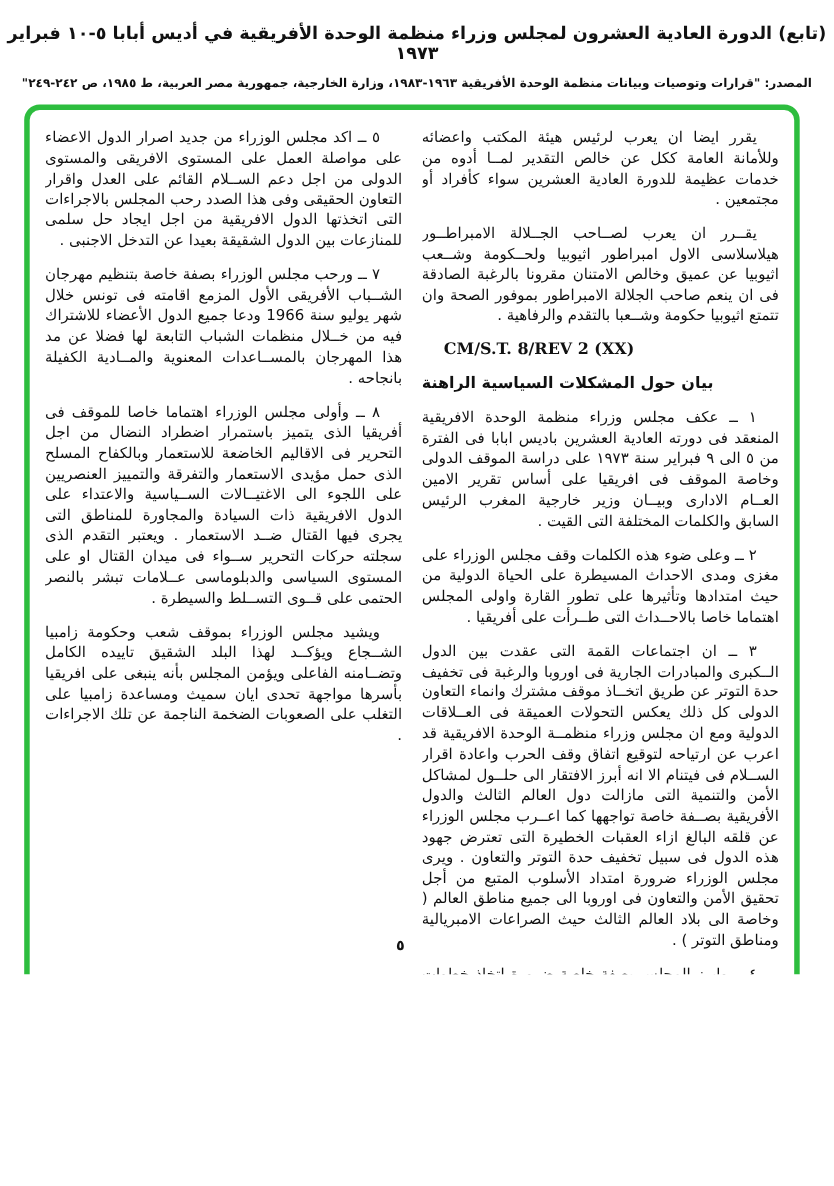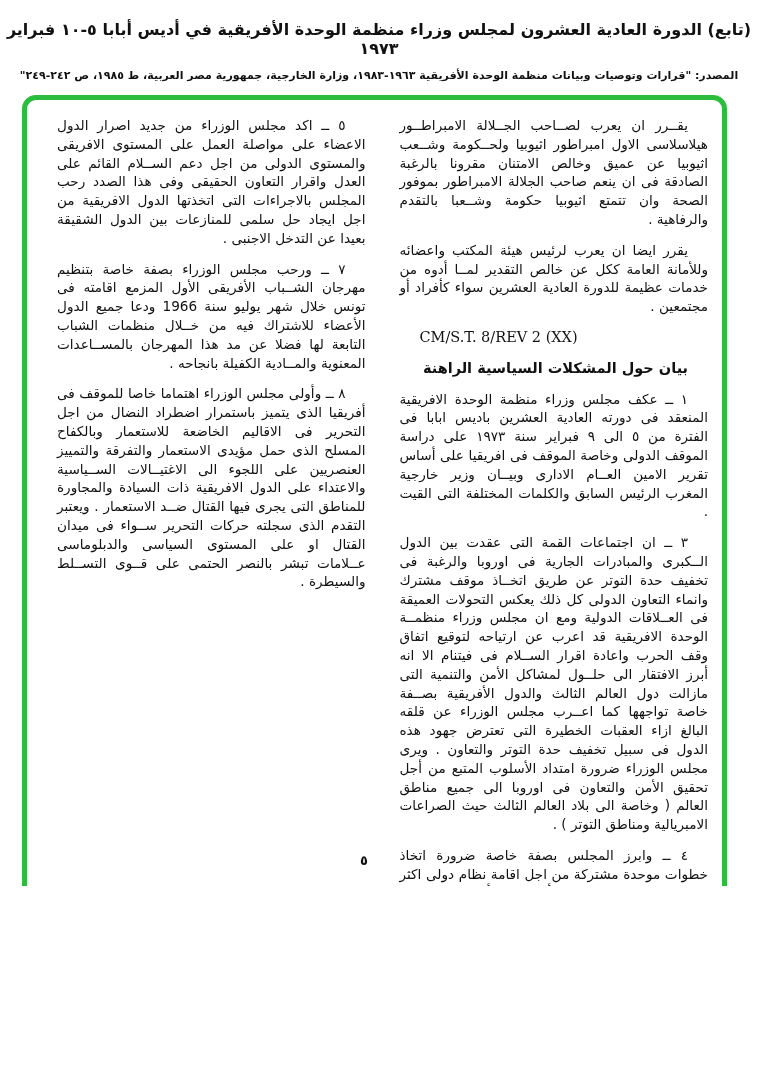--- a/index.html
+++ b/index.html
@@ -17,28 +17,29 @@
     border:5px solid #2dbd3e; border-radius:14px; background:#fff;
   }
   .columns {
     direction:rtl; display:flex; gap:18px;
     padding:16px 14px 10px 14px; height:100%; box-sizing:border-box;
   }
   .col {
     flex:1; font-size:13.6px; line-height:18.8px;
     text-align:justify; overflow:hidden;
   }
-  .col p { margin:0 0 12px 16px; text-indent:20px; }
+  .col p { margin:0 0 12px 0; text-indent:20px; }
   .doc-ref {
     direction:ltr; text-align:left; text-indent:0;
     font-family:"DejaVu Serif", serif; font-size:14.5px;
     margin:14px 0 6px 0;
+    font-weight:bold;
   }
   .statement-heading {
-    text-align:right; text-indent:0; font-weight:bold;
+    text-align:left; text-indent:0; font-weight:bold;
     font-size:14.5px; margin:16px 0 16px 0;
   }
   .page-number {
     position:absolute; left:0; right:30px; bottom:18px;
     text-align:center; font-size:13px; font-weight:bold; direction:rtl;
   }
 </style>
 </head>
 <body>
 
@@ -46,33 +47,35 @@
 
   <div class="header">
     <div class="title">(تابع) الدورة العادية العشرون لمجلس وزراء منظمة الوحدة الأفريقية في أديس أبابا ٥-١٠ فبراير ١٩٧٣</div>
     <div class="source">المصدر: "قرارات وتوصيات وبيانات منظمة الوحدة الأفريقية ١٩٦٣-١٩٨٣، وزارة الخارجية، جمهورية مصر العربية، ط ١٩٨٥، ص ٢٤٢-٢٤٩"</div>
   </div>
 
   <div class="green-box">
     <div class="columns">
 
       <div class="col">
+        <p>يقرر ايضا ان يعرب لرئيس هيئة المكتب واعضائه وللأمانة العامة ككل عن خالص التقدير لمــا أدوه من خدمات عظيمة للدورة العادية العشرين سواء كأفراد أو مجتمعين .</p>
         <p>يقــرر ان يعرب لصــاحب الجــلالة الامبراطــور هيلاسلاسى الاول امبراطور اثيوبيا ولحــكومة وشــعب اثيوبيا عن عميق وخالص الامتنان مقرونا بالرغبة الصادقة فى ان ينعم صاحب الجلالة الامبراطور بموفور الصحة وان تتمتع اثيوبيا حكومة وشــعبا بالتقدم والرفاهية .</p>
-        <p>يقرر ايضا ان يعرب لرئيس هيئة المكتب واعضائه وللأمانة العامة ككل عن خالص التقدير لمــا أدوه من خدمات عظيمة للدورة العادية العشرين سواء كأفراد أو مجتمعين .</p>
         <p class="doc-ref">CM/S.T. 8/REV 2 (XX)</p>
         <p class="statement-heading">بيان حول المشكلات السياسية الراهنة</p>
         <p>١ ــ عكف مجلس وزراء منظمة الوحدة الافريقية المنعقد فى دورته العادية العشرين باديس ابابا فى الفترة من ٥ الى ٩ فبراير سنة ١٩٧٣ على دراسة الموقف الدولى وخاصة الموقف فى افريقيا على أساس تقرير الامين العــام الادارى وبيــان وزير خارجية المغرب الرئيس السابق والكلمات المختلفة التى القيت .</p>
+        <p>٢ ــ وعلى ضوء هذه الكلمات وقف مجلس الوزراء على مغزى ومدى الاحداث المسيطرة على الحياة الدولية من حيث امتدادها وتأثيرها على تطور القارة واولى المجلس اهتماما خاصا بالاحــداث التى طــرأت على أفريقيا .</p>
         <p>٣ ــ ان اجتماعات القمة التى عقدت بين الدول الــكبرى والمبادرات الجارية فى اوروبا والرغبة فى تخفيف حدة التوتر عن طريق اتخــاذ موقف مشترك وانماء التعاون الدولى كل ذلك يعكس التحولات العميقة فى العــلاقات الدولية ومع ان مجلس وزراء منظمــة الوحدة الافريقية قد اعرب عن ارتياحه لتوقيع اتفاق وقف الحرب واعادة اقرار الســلام فى فيتنام الا انه أبرز الافتقار الى حلــول لمشاكل الأمن والتنمية التى مازالت دول العالم الثالث والدول الأفريقية بصــفة خاصة تواجهها كما اعــرب مجلس الوزراء عن قلقه البالغ ازاء العقبات الخطيرة التى تعترض جهود هذه الدول فى سبيل تخفيف حدة التوتر والتعاون . ويرى مجلس الوزراء ضرورة امتداد الأسلوب المتبع من أجل تحقيق الأمن والتعاون فى اوروبا الى جميع مناطق العالم ( وخاصة الى بلاد العالم الثالث حيث الصراعات الامبريالية ومناطق التوتر ) .</p>
         <p>٤ ــ وابرز المجلس بصفة خاصة ضرورة اتخاذ خطوات موحدة مشتركة من اجل اقامة نظام دولى اكثر عــدلا يتسم بالديمقراطية وتأكيــد مبــدأ اشــتراك جميع الدول فى حل المشاكل العالمية الــكبرى على أساس مبدأ المساواة واحترام السيادة .</p>
       </div>
 
       <div class="col">
         <p>٥ ــ اكد مجلس الوزراء من جديد اصرار الدول الاعضاء على مواصلة العمل على المستوى الافريقى والمستوى الدولى من اجل دعم الســلام القائم على العدل واقرار التعاون الحقيقى وفى هذا الصدد رحب المجلس بالاجراءات التى اتخذتها الدول الافريقية من اجل ايجاد حل سلمى للمنازعات بين الدول الشقيقة بعيدا عن التدخل الاجنبى .</p>
         <p>٧ ــ ورحب مجلس الوزراء بصفة خاصة بتنظيم مهرجان الشــباب الأفريقى الأول المزمع اقامته فى تونس خلال شهر يوليو سنة 1966 ودعا جميع الدول الأعضاء للاشتراك فيه من خــلال منظمات الشباب التابعة لها فضلا عن مد هذا المهرجان بالمســاعدات المعنوية والمــادية الكفيلة بانجاحه .</p>
         <p>٨ ــ وأولى مجلس الوزراء اهتماما خاصا للموقف فى أفريقيا الذى يتميز باستمرار اضطراد النضال من اجل التحرير فى الاقاليم الخاضعة للاستعمار وبالكفاح المسلح الذى حمل مؤيدى الاستعمار والتفرقة والتمييز العنصريين على اللجوء الى الاغتيــالات الســياسية والاعتداء على الدول الافريقية ذات السيادة والمجاورة للمناطق التى يجرى فيها القتال ضــد الاستعمار . ويعتبر التقدم الذى سجلته حركات التحرير ســواء فى ميدان القتال او على المستوى السياسى والدبلوماسى عــلامات تبشر بالنصر الحتمى على قــوى التســلط والسيطرة .</p>
+        <p>ويشيد مجلس الوزراء بموقف شعب وحكومة زامبيا الشــجاع ويؤكــد لهذا البلد الشقيق تاييده الكامل وتضــامنه الفاعلى ويؤمن المجلس بأنه ينبغى على افريقيا بأسرها مواجهة تحدى ايان سميث ومساعدة زامبيا على التغلب على الصعوبات الضخمة الناجمة عن تلك الاجراءات .</p>
       </div>
 
     </div>
   </div>
 
   <div class="page-number">٥</div>
 
 </div>
 
 </body></html>

